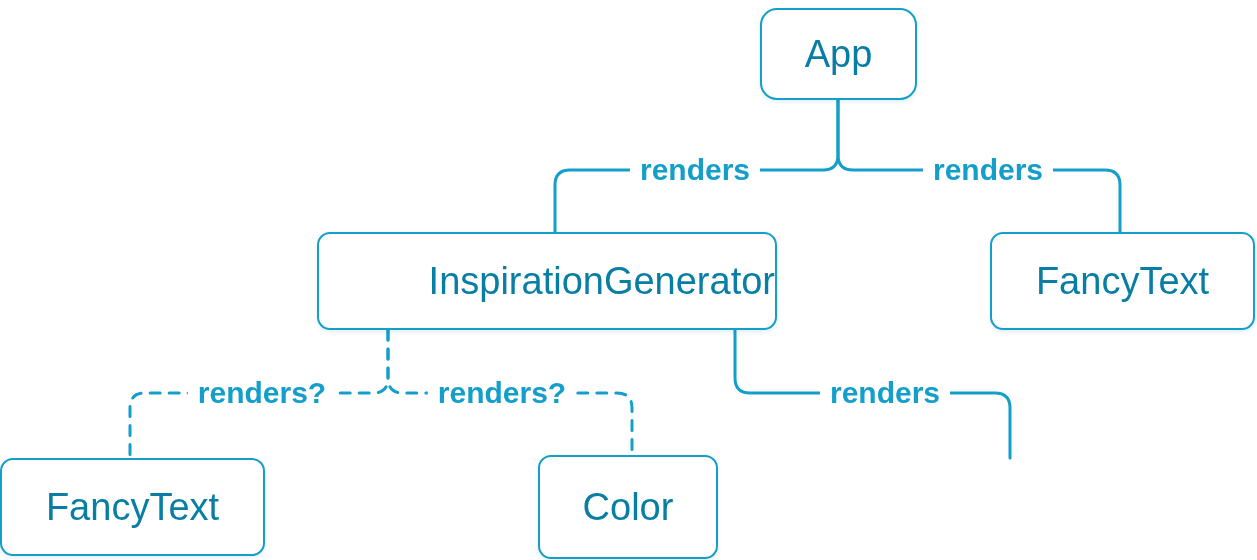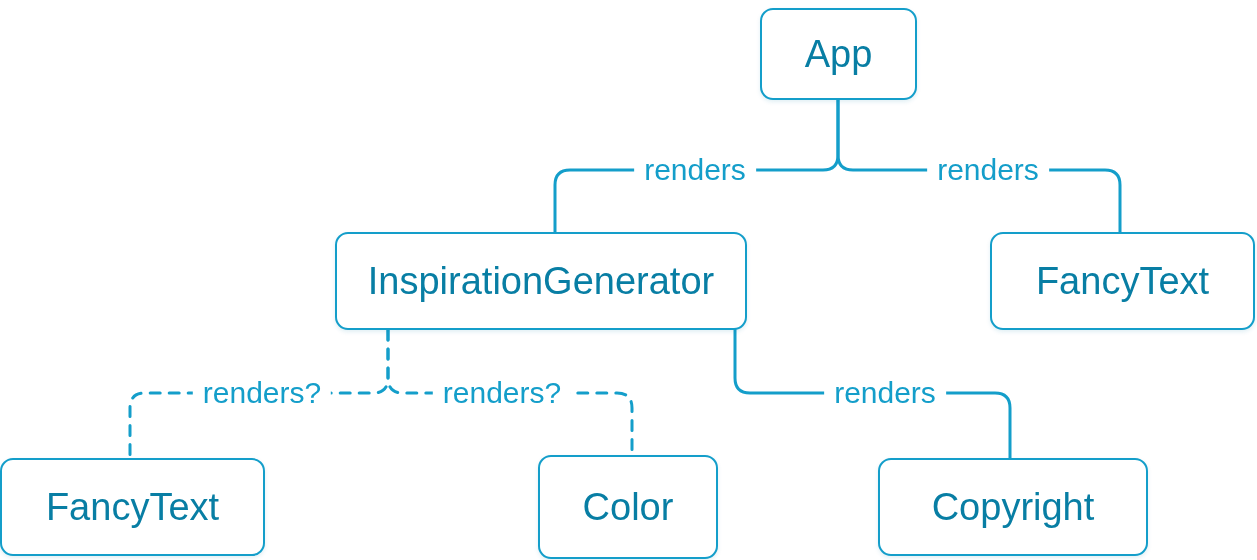--- a/index.html
+++ b/index.html
@@ -46,63 +46,60 @@
     font-weight: 500;
     box-shadow: 0 2px 4px rgba(8, 126, 164, 0.12);
     white-space: nowrap;
   }
   .edge-label {
     position: absolute;
     transform: translate(-50%, -50%);
     background: var(--bg);
     color: var(--accent-light);
     font-size: 30px;
-    font-weight: 400;
+    font-weight: 700;
     padding: 0 10px;
     line-height: 1.1;
     white-space: nowrap;
     text-align: right;
   }
 </style>
 </head>
 <body>
 
 <div class="canvas">
 
   <svg class="edges" viewBox="0 0 1257 560" aria-hidden="true">
     <path class="edge solid" d="M 838 100 L 838 155 Q 838 170 823 170 L 570 170 Q 555 170 555 185 L 555 232"></path>
     <path class="edge solid" d="M 838 100 L 838 155 Q 838 170 853 170 L 1105 170 Q 1120 170 1120 185 L 1120 232"></path>
     <path class="edge dashed" d="M 388 330 L 388 378 Q 388 393 373 393 L 145 393 Q 130 393 130 408 L 130 458"></path>
     <path class="edge dashed" d="M 388 330 L 388 378 Q 388 393 403 393 L 617 393 Q 632 393 632 408 L 632 455"></path>
     <path class="edge solid" d="M 735 330 L 735 378 Q 735 393 750 393 L 995 393 Q 1010 393 1010 408 L 1010 458"></path>
   </svg>
 
-  <div class="node" style="left:760px; top:8px; width:157px; height:92px;">
+  <div class="node" style="left:760px; top:8px; width:157px; height:92px;border-radius:17px;">
     <span>App</span>
   </div>
 
-  <div class="node" style="left:335px; top:232px; width:412px; height:98px;">
+  <div class="node" style="left:317px; top:232px; width:460px; height:98px;justify-content:flex-end;">
     <span>InspirationGenerator</span>
   </div>
 
   <div class="node" style="left:990px; top:232px; width:265px; height:98px;">
     <span>FancyText</span>
   </div>
 
   <div class="node" style="left:0px; top:458px; width:265px; height:98px;">
     <span>FancyText</span>
   </div>
 
   <div class="node" style="left:538px; top:455px; width:180px; height:104px;">
     <span>Color</span>
   </div>
 
-  <div class="node" style="left:878px; top:458px; width:270px; height:98px;">
-    <span>Copyright</span>
-  </div>
 
   <span class="edge-label" style="left:695px; top:169px;">renders</span>
 
   <span class="edge-label" style="left:988px; top:169px;">renders</span>
 
   <span class="edge-label" style="left:262px; top:392px;">renders?</span>
 
   <span class="edge-label" style="left:502px; top:392px;">renders?</span>
 
   <span class="edge-label" style="left:885px; top:392px;">renders</span>

